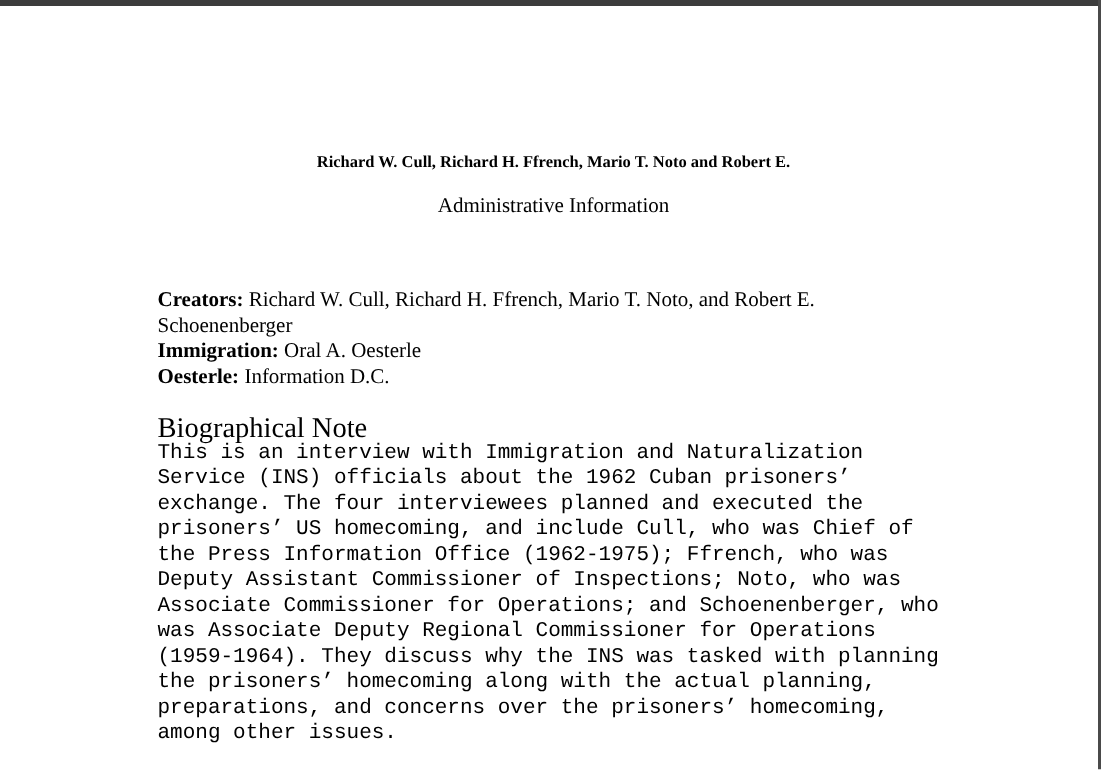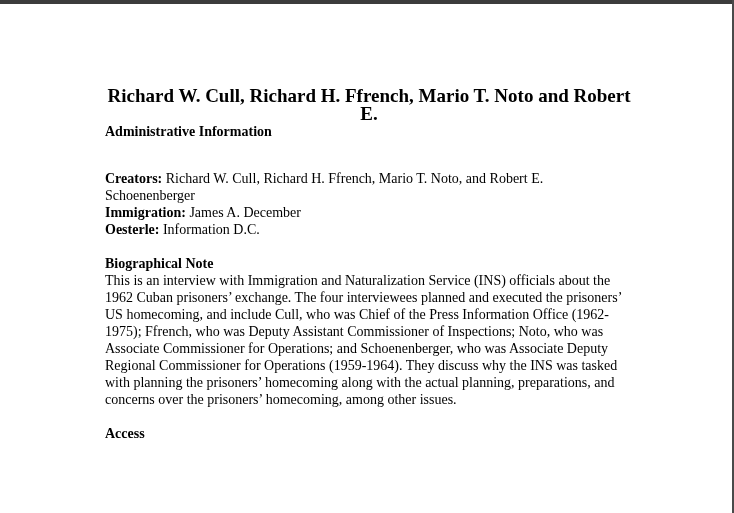--- a/index.html
+++ b/index.html
@@ -33,66 +33,68 @@
     position: absolute;
     left: 105px;
     top: 87px;
     width: 528px;
     font-size: 14px;
     line-height: 17px;
   }
   .doc-title {
     text-align: center;
     font-weight: bold;
-    font-size: 19px;
+    font-size: 11px;
     line-height: 18px;
-    margin: 0;
+    margin: 12px;
   }
   .doc-subtitle {
-    font-weight: bold;
+    text-align: center;
+    font-weight: normal;
     font-size: 14px;
     line-height: 18px;
     margin: 0;
   }
   .meta-block {
-    margin-top: 29px;
+    margin-top: 45px;
   }
   .meta-line {
     margin: 0;
   }
   .meta-label {
     font-weight: bold;
   }
   .section {
     margin-top: 17px;
   }
   .section-heading {
-    font-weight: bold;
-    font-size: 14px;
+    font-weight: normal;
+    font-size: 19px;
     line-height: 17px;
     margin: 0;
   }
   .section-body {
     margin: 0;
+    font-family: Liberation Mono, monospace;
   }
 </style>
 </head>
 <body>
 
 <div class="top-border"></div>
 <div class="right-border"></div>
 
 <div class="page-content">
 
   <h1 class="doc-title"><span>Richard W. Cull, Richard H. Ffrench, Mario T. Noto and Robert E.</span><br></h1>
   <div class="doc-subtitle">Administrative Information</div>
 
   <div class="meta-block">
     <p class="meta-line"><span class="meta-label">Creators:</span> <span>Richard W. Cull, Richard H. Ffrench, Mario T. Noto, and Robert E. Schoenenberger</span></p>
-    <p class="meta-line"><span class="meta-label">Immigration:</span> <span>James A. December</span></p>
+    <p class="meta-line"><span class="meta-label">Immigration:</span> <span>Oral A. Oesterle</span></p>
     <p class="meta-line"><span class="meta-label">Oesterle:</span> <span>Information D.C.</span></p>
   </div>
 
   <div class="section">
     <h3 class="section-heading">Biographical Note</h3>
     <p class="section-body">This is an interview with Immigration and Naturalization Service (INS) officials about the 1962 Cuban prisoners’ exchange. The four interviewees planned and executed the prisoners’ US homecoming, and include Cull, who was Chief of the Press Information Office (1962-1975); Ffrench, who was Deputy Assistant Commissioner of Inspections; Noto, who was Associate Commissioner for Operations; and Schoenenberger, who was Associate Deputy Regional Commissioner for Operations (1959-1964). They discuss why the INS was tasked with planning the prisoners’ homecoming along with the actual planning, preparations, and concerns over the prisoners’ homecoming, among other issues.</p>
   </div>
 
   <div class="section">
     <h3 class="section-heading">Access</h3>

